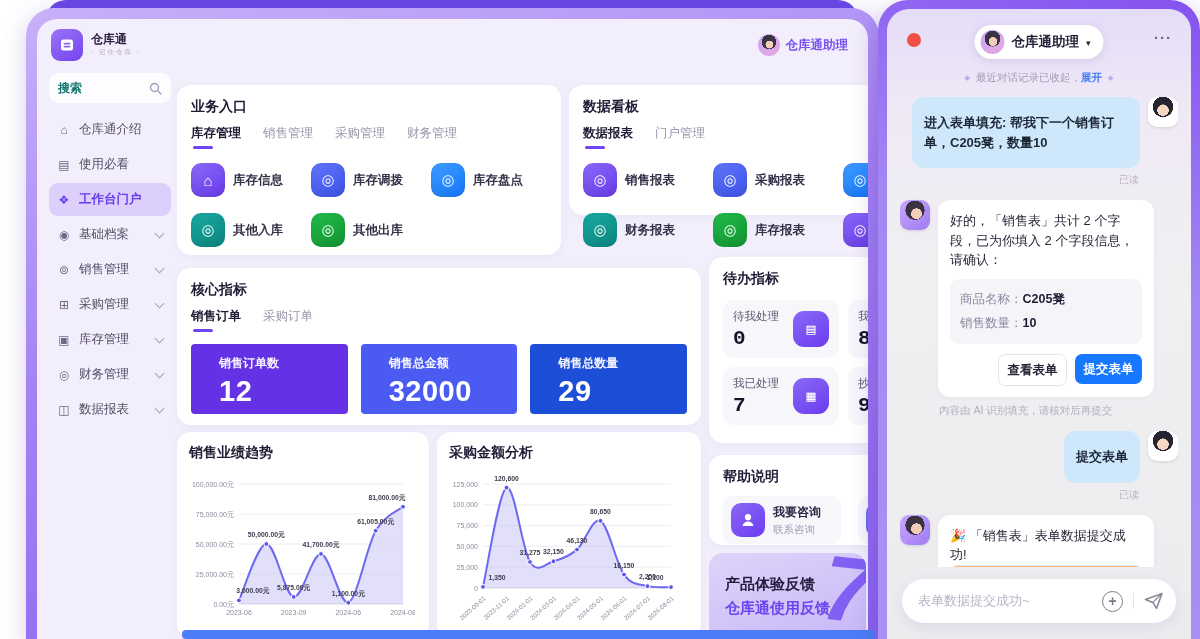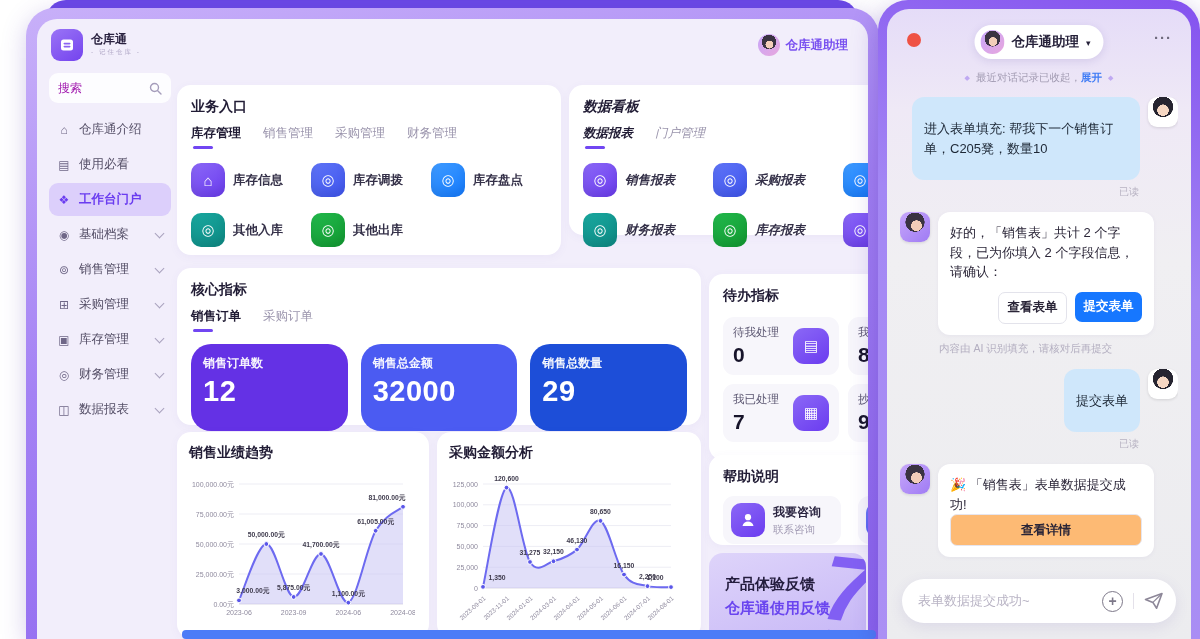--- a/index.html
+++ b/index.html
@@ -20,51 +20,51 @@
   .brand-name{font-size:12px;font-weight:700;color:#29213f;line-height:1.1;}
   .brand-tag{font-size:6.5px;color:#b3aac8;letter-spacing:2px;margin-top:1px;}
   .hdr-right{display:flex;align-items:center;gap:6px;}
   .avatar-s{width:22px;height:22px;border-radius:50%;
     background:radial-gradient(circle at 52% 48%,#f3cdb9 0 24%,transparent 25%),radial-gradient(circle at 50% 36%,#3a3342 0 40%,transparent 41%),linear-gradient(135deg,#c7a7fa,#e8a6dd);}
   .hdr-assist{font-size:12.5px;color:#7a52f0;font-weight:600;}
 
   
   .sidebar{position:absolute;left:8px;top:52px;width:130px;bottom:0;padding:2px 4px;box-sizing:border-box;}
   .search{height:30px;background:#ffffffd9;border-radius:9px;display:flex;align-items:center;justify-content:space-between;padding:0 9px;margin-bottom:10px;}
-  .search-ph{font-size:12px;color:#a21caf;}
+  .search-ph{font-size:12px;color:#0f766e;font-weight:bold;}
   .nav-item{height:33px;margin:2px 0;display:flex;align-items:center;gap:8px;padding:0 8px;border-radius:9px;font-size:12.5px;color:#544e66;cursor:default;}
   .nav-item .nicon{width:14px;font-size:12px;color:#6f6787;text-align:center;}
   .nav-item.active{background:#dccffb;color:#6a3cf0;font-weight:700;}
   .nav-item.active .nicon{color:#6a3cf0;}
   .chev{width:6px;height:6px;border-right:1.5px solid #a9a2bd;border-bottom:1.5px solid #a9a2bd;transform:rotate(45deg);margin-left:auto;margin-top:-3px;}
 
   
   .content{position:absolute;left:138px;top:52px;right:0;bottom:0;}
   .card{position:absolute;background:#fff;border-radius:14px;padding:13px 14px;box-sizing:border-box;box-shadow:0 2px 10px rgba(90,70,170,.05);}
   .card-title{font-size:14px;font-weight:700;color:#211c35;}
   .tabs{display:flex;gap:22px;margin-top:9px;}
   .tab{font-size:12.5px;color:#9b95ad;position:relative;padding-bottom:7px;cursor:default;}
   .tab.active{color:#211c35;font-weight:700;}
   .tab.active::after{content:"";position:absolute;left:2px;bottom:0;width:20px;height:3px;border-radius:2px;background:#7146f2;}
 
   .biz-card{left:2px;top:14px;width:384px;height:170px;}
-  .dash-card{left:394px;top:14px;right:-80px;height:150px;font-style:italic;}
+  .dash-card{left:394px;top:14px;right:-80px;height:130px;}
   .tile-grid{display:grid;grid-template-columns:repeat(3,120px);row-gap:16px;margin-top:14px;}
   .dash-card .tile-grid{grid-template-columns:repeat(3,130px);}
   .tile{display:flex;align-items:center;gap:8px;}
   .tile-icon{width:34px;height:34px;border-radius:10px;display:flex;align-items:center;justify-content:center;color:#fff;font-size:15px;flex:none;box-shadow:inset 0 -6px 10px rgba(0,0,0,.08);}
   .tile-label{font-size:12.5px;font-weight:600;color:#343048;white-space:nowrap;}
 
   .core-card{left:2px;top:197px;width:524px;height:157px;}
   .stat-row{display:flex;gap:13px;margin-top:12px;}
-  .stat{flex:1;height:87px;border-radius:20px;padding:11px 12px;box-sizing:border-box;color:#fff;}
+  .stat{flex:1;height:70px;border-radius:4px;padding:11px 28px;box-sizing:border-box;color:#fff;}
   .stat-label{font-size:12px;font-weight:600;opacity:.95;}
   .stat-value{font-size:29px;font-weight:700;margin-top:3px;letter-spacing:.5px;}
 
-  .todo-card{left:534px;top:203px;right:-90px;height:186px;}
+  .todo-card{left:534px;top:186px;right:-90px;height:186px;font-family:Liberation Mono, monospace;}
   .todo-grid{display:grid;grid-template-columns:116px 116px;gap:9px;margin-top:12px;}
   .todo-cell{background:#f7f6fb;border-radius:11px;padding:10px 10px;height:58px;box-sizing:border-box;display:flex;justify-content:space-between;align-items:center;}
   .todo-label{font-size:11.5px;color:#5a5570;}
   .todo-value{font-size:21px;font-weight:700;color:#17142a;margin-top:3px;}
   .todo-icon{width:36px;height:36px;border-radius:11px;background:linear-gradient(145deg,#8b68f6,#6b3cf0);display:flex;align-items:center;justify-content:center;color:#fff;font-size:15px;}
 
   .chart-card{top:361px;height:206px;padding:12px 12px;}
   .sales-card{left:2px;width:252px;}
   .purchase-card{left:262px;width:264px;}
   .chart-card svg{display:block;margin-top:6px;}
@@ -96,21 +96,21 @@
     background:radial-gradient(circle at 52% 48%,#f3cdb9 0 24%,transparent 25%),radial-gradient(circle at 50% 36%,#3a3342 0 40%,transparent 41%),linear-gradient(135deg,#c7a7fa,#e8a6dd);}
   .chat-title{font-size:13.5px;font-weight:700;color:#241f38;}
   .caret{font-size:9px;color:#241f38;margin-top:1px;}
   .more-dots{position:absolute;right:6px;top:8px;font-size:15px;font-weight:700;color:#6f6a7d;letter-spacing:1px;}
   .chat-notice{flex:none;text-align:center;font-size:10.5px;color:#a39cb3;margin-top:8px;}
   .chat-notice .star{color:#bfa9f2;font-size:7px;margin:0 6px;vertical-align:1px;}
   .chat-notice a{color:#3e7bf5;font-weight:700;text-decoration:none;}
 
   .chat-scroll{flex:1;margin-top:12px;overflow:hidden;font-size:13px;}
   .msg-user{display:flex;justify-content:flex-end;gap:8px;}
-  .bubble-user{background:#cfe7fb;color:#1d2836;padding:22px 12px;border-radius:12px;max-width:204px;line-height:1.5;font-weight:400;}
+  .bubble-user{background:#cfe7fb;color:#1d2836;padding:16px 12px;border-radius:12px;max-width:204px;line-height:1.5;font-weight:700;}
   .avatar-user{width:30px;height:30px;border-radius:9px;flex:none;box-shadow:0 1px 3px rgba(0,0,0,.12);
     background:radial-gradient(circle at 50% 44%,#f6d7c3 0 25%,transparent 26%),radial-gradient(circle at 50% 33%,#262430 0 40%,transparent 41%),#fff;}
   .read-status{font-size:10px;color:#b7b2c2;text-align:right;margin:5px 39px 0 0;}
   .msg-asst{display:flex;gap:8px;margin-top:13px;align-items:flex-start;}
   .avatar-asst{width:30px;height:30px;border-radius:9px;flex:none;box-shadow:0 1px 3px rgba(0,0,0,.12);
     background:radial-gradient(circle at 55% 46%,#f3cdb9 0 23%,transparent 24%),radial-gradient(circle at 50% 34%,#3a3342 0 38%,transparent 39%),linear-gradient(135deg,#c7a7fa,#9f7bf4);}
   .bubble-asst{background:#fff;border-radius:12px;padding:11px 12px;width:216px;box-sizing:border-box;box-shadow:0 1px 4px rgba(90,70,160,.06);color:#2a2537;line-height:1.5;font-weight:500;}
   .field-panel{margin-top:9px;background:#f5f4f8;border-radius:9px;padding:8px 10px;font-size:12.5px;}
   .field-row{display:flex;padding:3px 0;}
   .field-label{color:#8d87a0;}
@@ -475,20 +475,30 @@
         <div class="msg-user">
           <div class="bubble-user">进入表单填充: 帮我下一个销售订单，C205凳，数量10</div>
           <div class="avatar-user"></div>
         </div>
         <div class="read-status">已读</div>
 
         <div class="msg-asst">
           <div class="avatar-asst"></div>
           <div class="bubble-asst">
             <div>好的，「销售表」共计 2 个字段，已为你填入 2 个字段信息，请确认：</div>
+            <div class="field-panel">
+              <div class="field-row">
+                <span class="field-label">商品名称：</span>
+                  <span class="field-value">C205凳</span>
+              </div>
+              <div class="field-row">
+                <span class="field-label">销售数量：</span>
+                  <span class="field-value">10</span>
+              </div>
+            </div>
             <div class="btn-row">
               <div class="btn ghost">查看表单</div>
               <div class="btn primary">提交表单</div>
             </div>
           </div>
         </div>
         <div class="ai-hint">内容由 AI 识别填充，请核对后再提交</div>
 
         <div class="msg-user" style="margin-top:13px;">
           <div class="bubble-user">提交表单</div>

